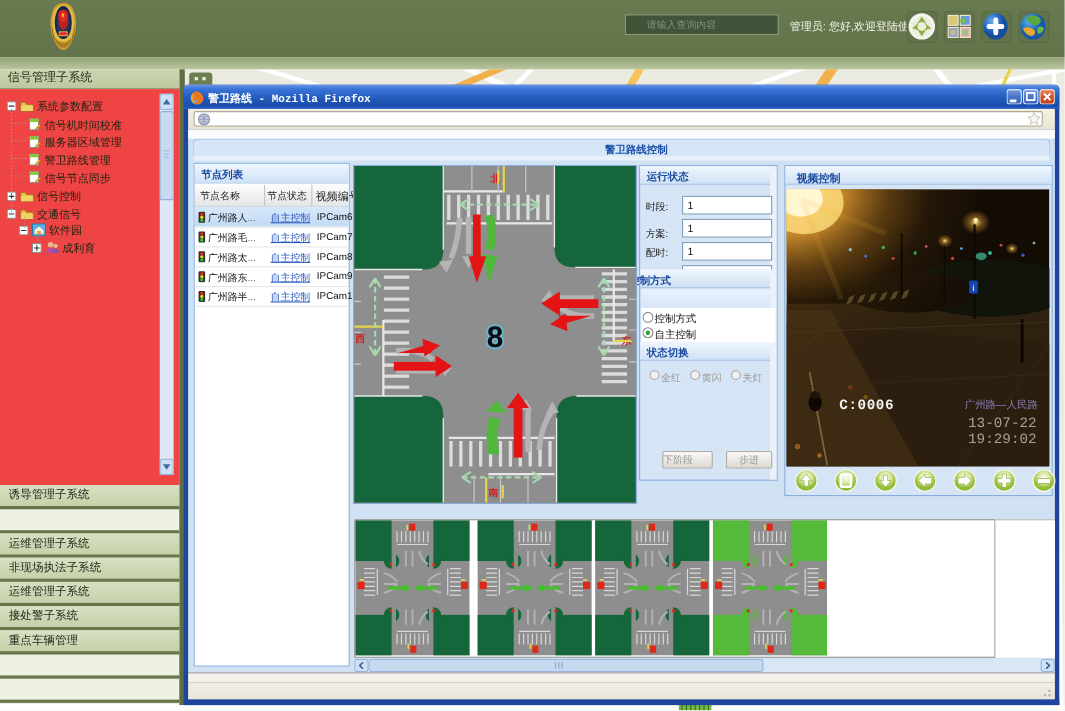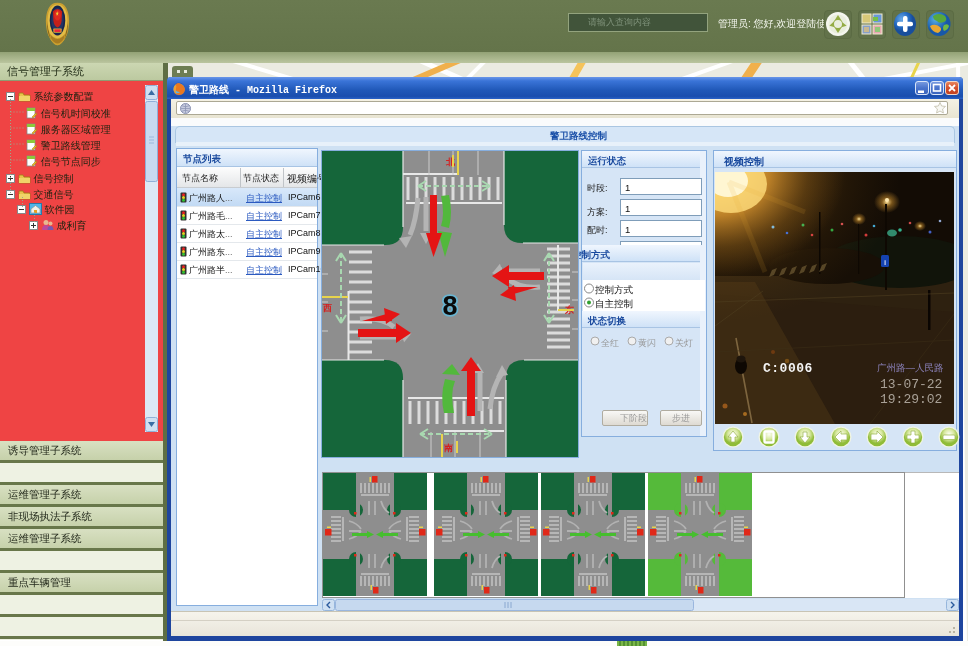--- a/index.html
+++ b/index.html
@@ -200,20 +200,21 @@
     </div>
 <div class="acc" style="top:441px">诱导管理子系统</div>
     <div class="accsep" style="top:460px"></div>
     <div class="accsep" style="top:482px"></div>
     <div class="acc" style="top:485px">运维管理子系统</div>
     <div class="accsep" style="top:504px"></div>
     <div class="acc" style="top:507px">非现场执法子系统</div>
     <div class="accsep" style="top:526px"></div>
     <div class="acc" style="top:529px">运维管理子系统</div>
     <div class="accsep" style="top:548px"></div>
+    <div class="acc" style="top:551px">接处警子系统</div>
     <div class="accsep" style="top:570px"></div>
     <div class="acc" style="top:573px">重点车辆管理</div>
     <div class="accsep" style="top:592px"></div>
     <div class="accsep" style="top:614px"></div>
     <div class="accsep" style="top:636px"></div>
 <div class="abs" style="left:0;top:641px;width:968px;height:5px;background:#fdfdfb"></div>
 <svg class="abs" width="30" height="8" style="left:617px;top:638px">
       <rect x="0" y="0" width="30" height="8" fill="#7ab648"></rect>
       <g stroke="#2e6e1c" stroke-width="1">
         <line x1="3" y1="0" x2="3" y2="8"></line>
@@ -368,21 +369,21 @@
     </svg>
     <div class="abs" style="left:601px;top:337px;font-size:9px;color:#999">全红</div>
     <svg class="abs" width="10" height="10" style="left:627px;top:336px">
       <circle cx="5" cy="5" r="4" fill="#f0f0f0" stroke="#aaa"></circle>
     </svg>
     <div class="abs" style="left:638px;top:337px;font-size:9px;color:#999">黄闪</div>
     <svg class="abs" width="10" height="10" style="left:664px;top:336px">
       <circle cx="5" cy="5" r="4" fill="#f0f0f0" stroke="#aaa"></circle>
     </svg>
     <div class="abs" style="left:675px;top:337px;font-size:9px;color:#999">关灯</div>
-    <div class="abs" style="left:602px;top:410px;width:46px;height:16px;background:linear-gradient(#f8f8f6,#dedad2);border:1px solid #b0aca0;border-radius:2px;font-size:9px;color:#999;text-align:right;line-height:15px">下阶段</div>
+    <div class="abs" style="left:602px;top:410px;width:46px;height:16px;background:linear-gradient(#f8f8f6,#dedad2);border:1px solid #b0aca0;border-radius:2px;font-size:9px;color:#999;text-align:left;line-height:15px">下阶段</div>
     <div class="abs" style="left:660px;top:410px;width:42px;height:16px;background:linear-gradient(#f8f8f6,#dedad2);border:1px solid #b0aca0;border-radius:2px;font-size:9px;color:#999;text-align:center;line-height:15px">步进</div>
 <div class="abs" style="left:713px;top:150px;width:244px;height:301px;background:#d6e5f6;border:1px solid #86aede"></div>
     <div class="abs" style="left:714px;top:151px;width:242px;height:17px;background:linear-gradient(#f0f6fe,#cfe2f7);border-bottom:1px solid #a8c4e4"></div>
     <div class="abs" style="left:724px;top:155px;font-size:10px;font-weight:bold;color:#1a4a9e">视频控制</div>
     <svg class="abs" width="239" height="252" style="left:715px;top:172px" viewBox="0 0 239 252">
 <defs>
 <radialGradient id="vg1" cx="0.5" cy="0.5" r="0.5">
           <stop offset="0" stop-color="#fff2b8"></stop>
           <stop offset="0.15" stop-color="#f8c64c"></stop>
           <stop offset="0.42" stop-color="#c8882a" stop-opacity="0.88"></stop>

